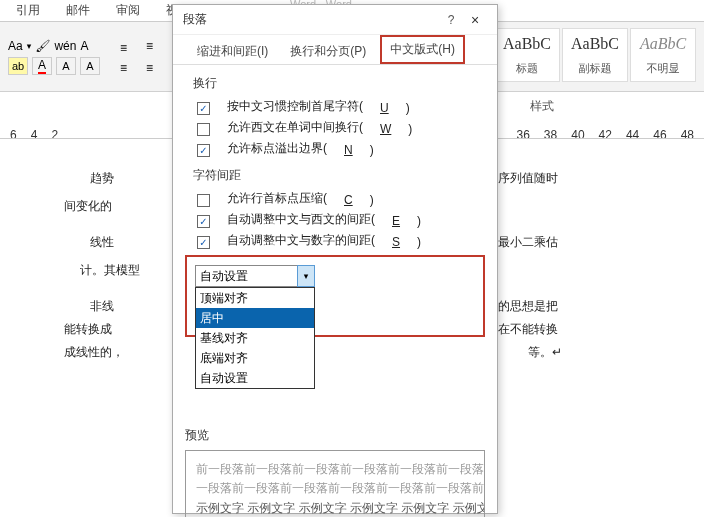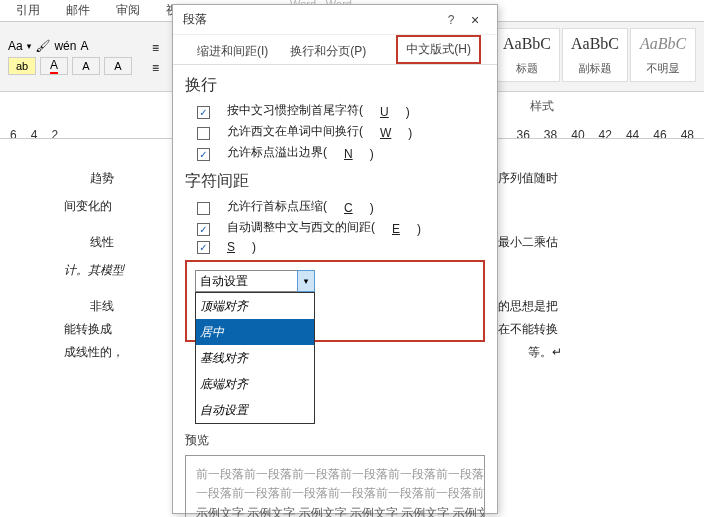--- a/index.html
+++ b/index.html
@@ -3,21 +3,21 @@
 <meta charset="utf-8">
 <style>
   * { box-sizing: border-box; margin: 0; padding: 0; font-family: "Microsoft YaHei", "SimSun", sans-serif; font-size: 12px; }
   body { width: 704px; height: 517px; overflow: hidden; background: #fff; position: relative; }
 
   
   .ribbon-tabs { height: 22px; border-bottom: 1px solid #ccc; padding-left: 12px; display: flex; gap: 18px; align-items: flex-end; color: #444; }
   .ribbon-tabs span { padding: 2px 4px; }
   .ribbon-body { height: 70px; background: #f3f3f3; border-bottom: 1px solid #d0d0d0; display: flex; align-items: center; padding: 0 8px; gap: 12px; position: relative; }
   .font-row2 { display: flex; gap: 4px; margin-top: 4px; }
-  .font-row2 .btn { width: 28px; height: 18px; border: 1px solid #ccc; text-align: center; display:flex; align-items:center; justify-content:center; font-size:11px; }
+  .font-row2 .btn { width: 20px; height: 18px; border: 1px solid #ccc; text-align: center; display:flex; align-items:center; justify-content:center; font-size:11px; }
   .font-col { display:flex; flex-direction:column; }
   .font-row1 { display:flex; gap:4px; align-items:center; }
 
   .para-group { display:flex; align-items:center; gap:4px; margin-left:8px; }
   .para-icon { width:20px; height:18px; display:flex; flex-direction:column; justify-content:center; gap:2px; }
 
   .style-boxes { position:absolute; right: 8px; top: 6px; display:flex; gap:2px; }
   .style-box { width:66px; height:54px; border:1px solid #ddd; text-align:center; padding-top:6px; background:#fff; }
   .style-box .preview { font-size:16px; color:#333; font-family:"Times New Roman",serif; }
   .style-box .label { font-size:11px; color:#555; margin-top:8px; }
@@ -30,38 +30,38 @@
 
   
   .dialog { position:absolute; left:172px; top:4px; width:326px; height:510px; background:#fff; border:1px solid #aaa; box-shadow:2px 2px 8px rgba(0,0,0,0.2); }
   .dialog-title { height:30px; display:flex; align-items:center; padding:0 10px; font-size:12px; color:#333; border-bottom:1px solid #eee;}
   .dialog-title .t { flex:1; }
   .dialog-title .q { width:24px; text-align:center; color:#555;}
   .dialog-title .x { width:24px; text-align:center; font-size:14px; color:#333;}
 
   .tabs { display:flex; height:30px; align-items:flex-end; padding:0 16px; gap:6px; border-bottom:1px solid #ddd; }
   .tab { padding:4px 8px; font-size:12px; color:#444; }
-  .tab.active { border:2px solid #c0392b; border-bottom:2px solid #c0392b;margin-left:16px; }
-
-  .section-label { font-size:16px; color:#333; margin:10px 0 6px 12px; }
+  .tab.active { border:2px solid #c0392b; border-bottom:2px solid #c0392b; }
+
+  .section-label { font-size:12px; color:#333; margin:10px 0 6px 20px; }
   .check-row { display:flex; align-items:flex-end; gap:17px; margin:4px 0 4px 24px; font-size:12px; color:#222;}
   .check-row .cb { width:13px; height:13px; border:1px solid #666; display:inline-flex; align-items:center; justify-content:center; font-size:10px; color:#1a5fb4;}
   .check-row .cb.checked::after{ content:"✓"; }
   .check-row .ul { text-decoration: underline; }
 
   .align-box { border:2px solid #c0392b; margin:6px 12px 0 12px; padding:8px 8px 12px 8px; position:relative; }
   .align-row { display:flex; align-items:center; gap:6px; margin-bottom:6px;}
   .align-row .lbl { font-size:12px; }
   .align-row .ul { text-decoration: underline; }
   .combo-input { height:22px; border:1px solid #888; width:120px; display:flex; align-items:center; padding:0 4px; font-size:12px; }
   .combo-btn { position:absolute; right:0; top:0; width:18px; height:22px; background:#cde5f7; border:1px solid #5a9bd5; display:flex; align-items:center; justify-content:center; font-size:9px;}
   .combo-wrap { position:relative; display:inline-block; width:120px;}
 
   .dropdown { position:absolute; left:0; top:22px; width:120px; border:1px solid #333; background:#fff; z-index:10;}
-  .dropdown .opt { height:26px; padding:1px 4px; font-size:12px; display:flex; align-items:center;font-style:italic;}
+  .dropdown .opt { height:18px; padding:10px 4px; font-size:12px; display:flex; align-items:center;}
   .dropdown .opt.sel { background:#0a64ad; color:#fff;}
 
   .options-btn { height:24px; border:1px solid #aaa; padding:0 10px; font-size:12px; background:#f5f5f5; display:inline-flex; align-items:center;}
 
   .preview-section { margin:90px 12px 0 12px; }
   .preview-label { font-size:12px; color:#333; margin-bottom:6px;}
   .preview-box { border:1px solid #999; height:74px; padding:8px 10px; font-size:9px; color:#999; text-align:center; overflow:hidden; }
   .preview-box .grey-line { margin:2px 0; white-space:nowrap;}
   .preview-box .dark-line { color:#555; margin:3px 0; white-space:nowrap;}
   .ruler-nums-left { position:absolute; left:10px; top:128px; font-size:9px; color:#333; display:flex; gap:14px;}
@@ -153,21 +153,21 @@
     <span>48</span>
 </div>
 <div class="ruler-line"></div>
 
 <div class="doc-body">
   <span class="left-fragment" style="left:90px; top:24px;">趋势</span>
   <span class="right-fragment" style="left:498px; top:24px;">序列值随时</span>
   <span class="left-fragment" style="left:64px; top:52px;">间变化的</span>
   <span class="left-fragment" style="left:90px; top:88px;">线性</span>
   <span class="right-fragment" style="left:498px; top:88px;">最小二乘估</span>
-  <span class="left-fragment" style="left:64px; top:116px;font-style:italic;">计。其模型</span>
+  <span class="left-fragment" style="left:80px; top:116px;">计。其模型</span>
   <span class="left-fragment" style="left:90px; top:152px;">非线</span>
   <span class="right-fragment" style="left:498px; top:152px;">的思想是把</span>
   <span class="left-fragment" style="left:64px; top:175px;">能转换成</span>
   <span class="right-fragment" style="left:498px; top:175px;">在不能转换</span>
   <span class="left-fragment" style="left:64px; top:198px;">成线性的，</span>
   <span class="right-fragment" style="left:528px; top:198px;">等。↵</span>
 </div>
 
 <div class="dialog">
   <div class="dialog-title">
@@ -209,20 +209,21 @@
       <span>)</span>
     </div>
   <div class="check-row">
       <span class="cb checked"></span>
       <span>自动调整中文与西文的间距(</span>
       <span class="ul">E</span>
       <span>)</span>
     </div>
   <div class="check-row">
       <span class="cb checked"></span>
+      <span>自动调整中文与数字的间距(</span>
       <span class="ul">S</span>
       <span>)</span>
     </div>
 
   <div class="align-box">
     <div class="align-row">
       <div class="combo-wrap">
         <div class="combo-input">自动设置</div>
         <div class="combo-btn">▾</div>
         <div class="dropdown">

